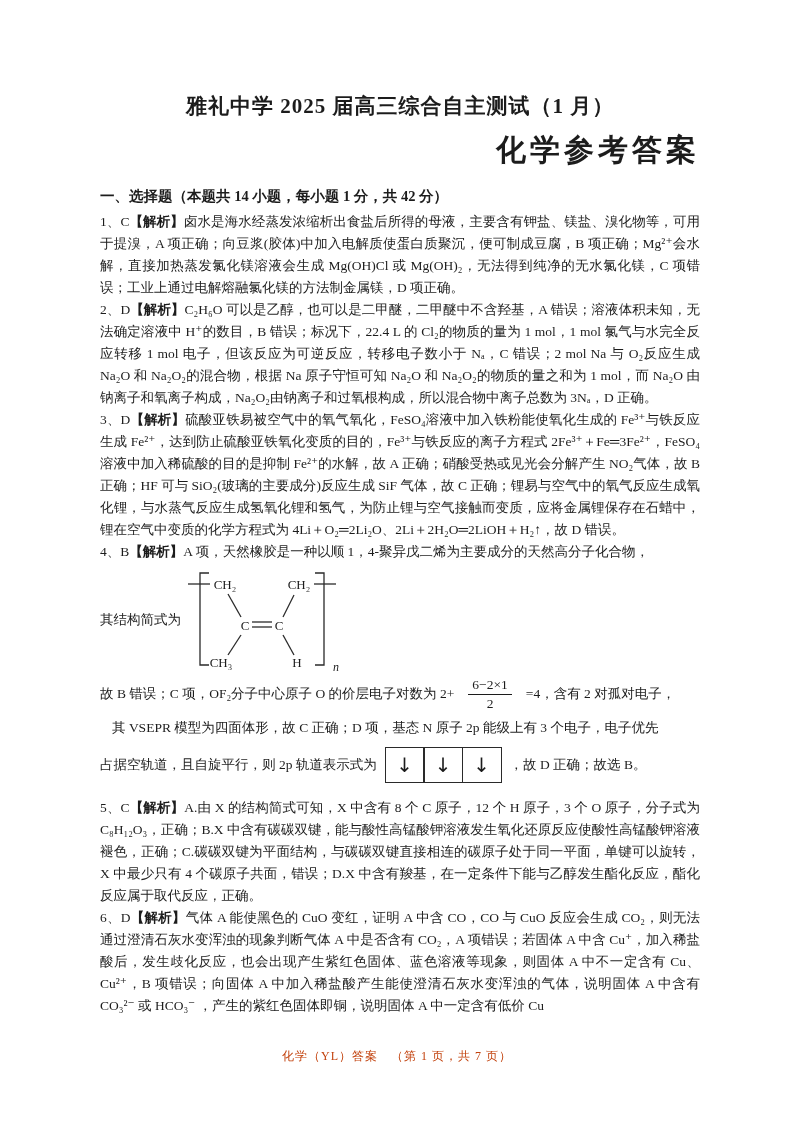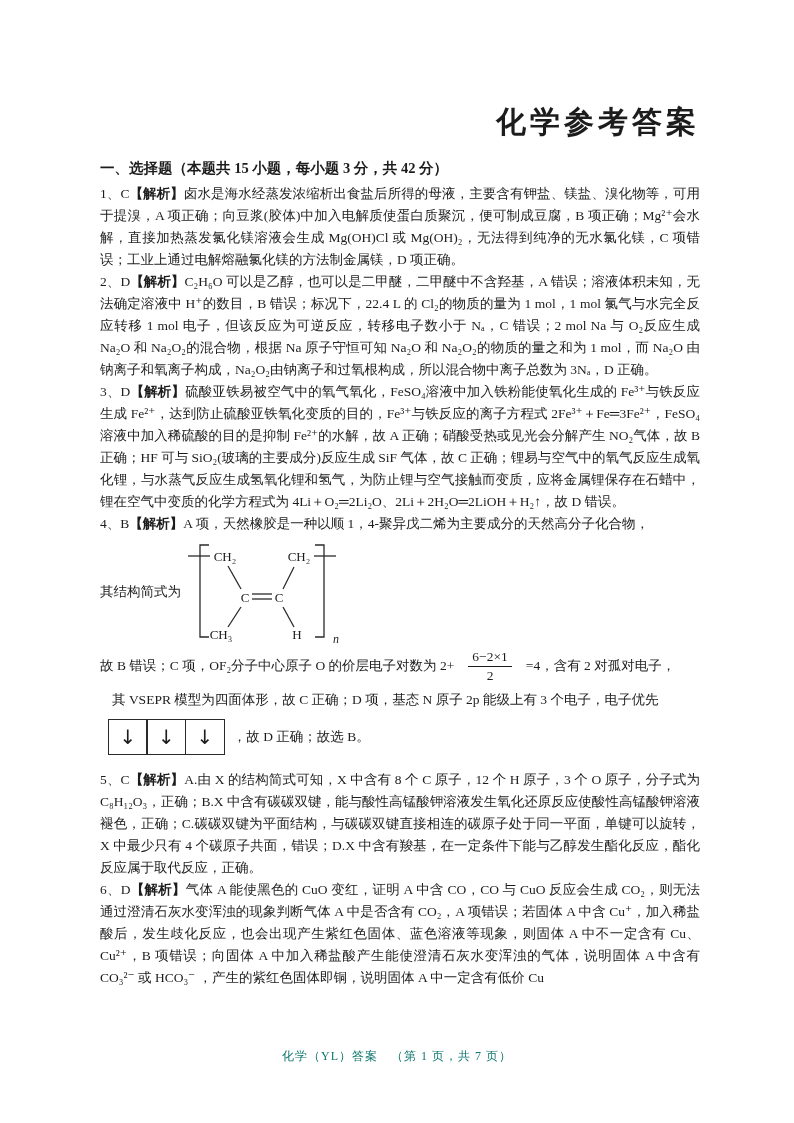--- a/index.html
+++ b/index.html
@@ -45,38 +45,39 @@
   .orbital-boxes { display: inline-flex; margin: 0 8px; }
   .orb {
     width: 38px; height: 34px;
     border: 1.6px solid #2a2a2a; margin-left: -1.6px;
     display: inline-flex; align-items: center; justify-content: center;
     font-size: 20px; font-family: "DejaVu Sans", sans-serif;
   }
   .orb:first-child { margin-left: 0; }
   .page-footer {
     position: absolute; left: 0; right: 0; bottom: 58px;
-    text-align: center; font-size: 12px; letter-spacing: 1px; color: #0f766e;
+    text-align: center; font-size: 12px; letter-spacing: 1px; color: #c2410c;
   }
   .mol-svg text {
     font-family: "Liberation Serif", "DejaVu Serif", serif;
     font-size: 13px; fill: #1c1c1c;
   }
   .mol-svg .rep-n { font-style: italic; font-size: 12px; }
   .mol-svg line, .mol-svg polyline { stroke: #2a2a2a; stroke-width: 1.3; fill: none; }
 </style>
 </head>
 <body>
 
 <div class="page">
   <div class="content">
 
+    <h1 class="exam-title">雅礼中学 2025 届高三综合自主测试（1 月）</h1>
     <h2 class="answer-title">化学参考答案</h2>
 
-    <div class="section-heading">一、选择题（本题共 15 小题，每小题 3 分，共 42 分）</div>
+    <div class="section-heading">一、选择题（本题共 14 小题，每小题 1 分，共 42 分）</div>
 
     <p class="ans"><span>1、C</span><span class="tag">【解析】</span><span>卤水是海水经蒸发浓缩析出食盐后所得的母液，主要含有钾盐、镁盐、溴化物等，可用于提溴，A 项正确；向豆浆(胶体)中加入电解质使蛋白质聚沉，便可制成豆腐，B 项正确；Mg²⁺会水解，直接加热蒸发氯化镁溶液会生成 Mg(OH)Cl 或 Mg(OH)₂，无法得到纯净的无水氯化镁，C 项错误；工业上通过电解熔融氯化镁的方法制金属镁，D 项正确。</span></p>
 
     <p class="ans"><span>2、D</span><span class="tag">【解析】</span><span>C₂H₆O 可以是乙醇，也可以是二甲醚，二甲醚中不含羟基，A 错误；溶液体积未知，无法确定溶液中 H⁺的数目，B 错误；标况下，22.4 L 的 Cl₂的物质的量为 1 mol，1 mol 氯气与水完全反应转移 1 mol 电子，但该反应为可逆反应，转移电子数小于 Nₐ，C 错误；2 mol Na 与 O₂反应生成 Na₂O 和 Na₂O₂的混合物，根据 Na 原子守恒可知 Na₂O 和 Na₂O₂的物质的量之和为 1 mol，而 Na₂O 由钠离子和氧离子构成，Na₂O₂由钠离子和过氧根构成，所以混合物中离子总数为 3Nₐ，D 正确。</span></p>
 
     <p class="ans"><span>3、D</span><span class="tag">【解析】</span><span>硫酸亚铁易被空气中的氧气氧化，FeSO₄溶液中加入铁粉能使氧化生成的 Fe³⁺与铁反应生成 Fe²⁺，达到防止硫酸亚铁氧化变质的目的，Fe³⁺与铁反应的离子方程式 2Fe³⁺＋Fe═3Fe²⁺，FeSO₄溶液中加入稀硫酸的目的是抑制 Fe²⁺的水解，故 A 正确；硝酸受热或见光会分解产生 NO₂气体，故 B 正确；HF 可与 SiO₂(玻璃的主要成分)反应生成 SiF 气体，故 C 正确；锂易与空气中的氧气反应生成氧化锂，与水蒸气反应生成氢氧化锂和氢气，为防止锂与空气接触而变质，应将金属锂保存在石蜡中，锂在空气中变质的化学方程式为 4Li＋O₂═2Li₂O、2Li＋2H₂O═2LiOH＋H₂↑，故 D 错误。</span></p>
 
     <p class="ans"><span>4、B</span><span class="tag">【解析】</span><span>A 项，天然橡胶是一种以顺 1，4-聚异戊二烯为主要成分的天然高分子化合物，</span></p>
 
     <div class="inline-row structure-row">
@@ -112,20 +113,21 @@
       <span class="frac">
         <span class="fnum">6−2×1</span>
         <span class="fden">2</span>
       </span>
       <span>=4，含有 2 对孤对电子，</span>
     </div>
 
     <p class="ans vsepr-line">其 VSEPR 模型为四面体形，故 C 正确；D 项，基态 N 原子 2p 能级上有 3 个电子，电子优先</p>
 
     <div class="inline-row orbital-row">
+      <span>占据空轨道，且自旋平行，则 2p 轨道表示式为</span>
       <span class="orbital-boxes">
         <span class="orb">↓</span>
         <span class="orb">↓</span>
         <span class="orb">↓</span>
       </span>
       <span>，故 D 正确；故选 B。</span>
     </div>
 
     <p class="ans"><span>5、C</span><span class="tag">【解析】</span><span>A.由 X 的结构简式可知，X 中含有 8 个 C 原子，12 个 H 原子，3 个 O 原子，分子式为 C₈H₁₂O₃，正确；B.X 中含有碳碳双键，能与酸性高锰酸钾溶液发生氧化还原反应使酸性高锰酸钾溶液褪色，正确；C.碳碳双键为平面结构，与碳碳双键直接相连的碳原子处于同一平面，单键可以旋转，X 中最少只有 4 个碳原子共面，错误；D.X 中含有羧基，在一定条件下能与乙醇发生酯化反应，酯化反应属于取代反应，正确。</span></p>
 

